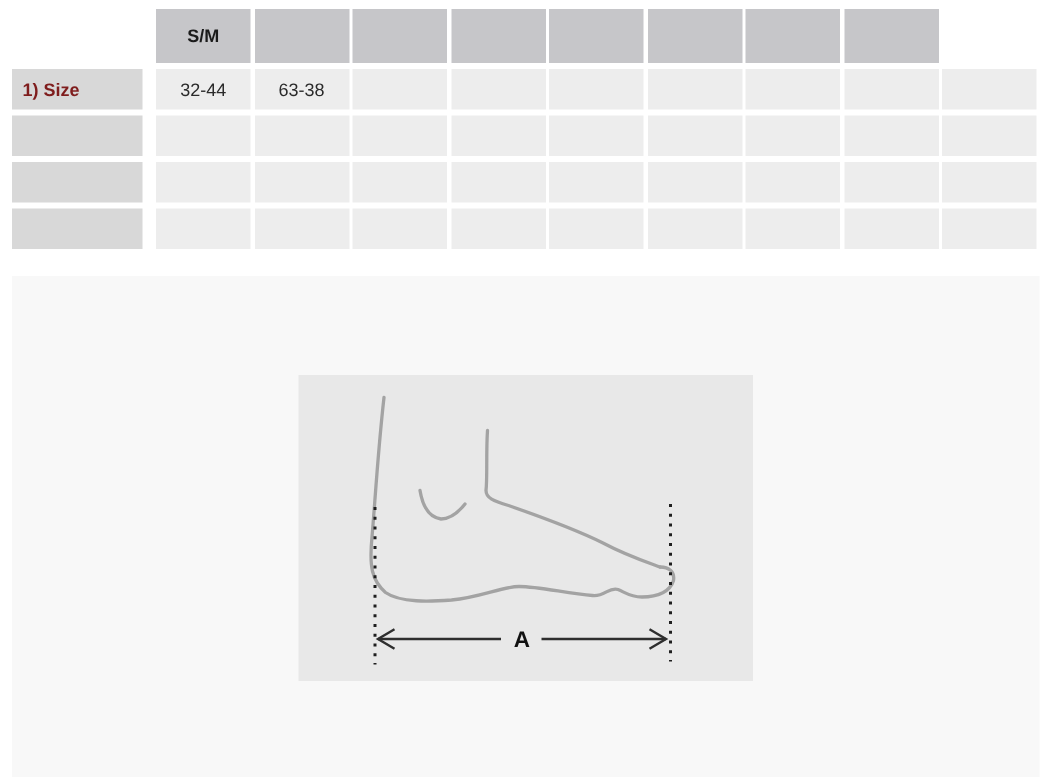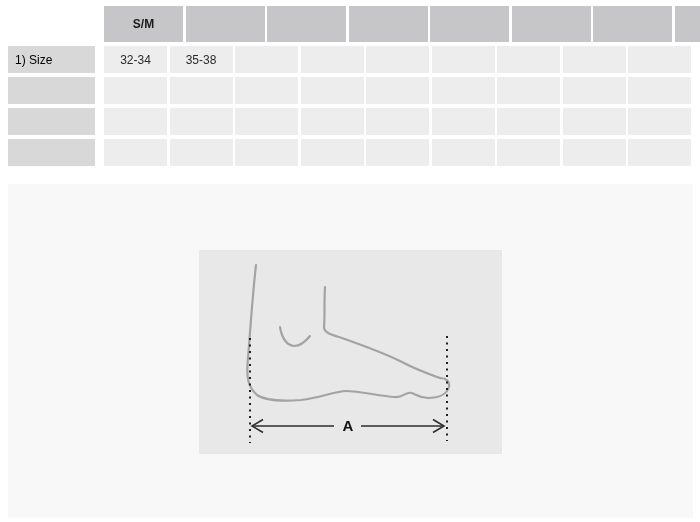--- a/index.html
+++ b/index.html
@@ -13,38 +13,38 @@
   }
 
   
   .header-row {
     position: absolute;
     left: 104px; top: 6px;
     display: flex;
     gap: 2.5px;
   }
   .header-cell {
-    width: 79px; height: 36px;
+    width: 63px; height: 36px;
     background: var(--header-cell, #c6c6c9);
     display: flex; align-items: center; justify-content: center;
     font-size: 12px; font-weight: bold; color: #1b1b1b;
   }
   .label-col {
     position: absolute;
     left: 8px; top: 46px;
     display: flex; flex-direction: column;
     gap: 4px;
   }
   .label-cell {
     width: 87px; height: 27px;
     background: var(--label-cell, #d8d8d8);
     display: flex; align-items: center;
     padding-left: 7px;
     box-sizing: border-box;
-    font-size: 12px; font-weight: normal; color: #000000;
+    font-size: 12px; font-weight: bold; color: #7f1d1d;
   }
   .data-grid {
     position: absolute;
     left: 104px; top: 46px;
     display: grid;
     grid-template-columns: repeat(9, 63px);
     column-gap: 2.5px;
     row-gap: 4px;
   }
   .data-cell {
@@ -90,22 +90,22 @@
       <div class="header-cell"></div>
       <div class="header-cell"></div>
     </div>
   <div class="label-col" id="label-col">
       <div class="label-cell">1) Size</div>
       <div class="label-cell"></div>
       <div class="label-cell"></div>
       <div class="label-cell"></div>
     </div>
   <div class="data-grid" id="data-grid">
-      <div class="data-cell">32-34</div>
-      <div class="data-cell">35-38</div>
+      <div class="data-cell">32-44</div>
+      <div class="data-cell">63-38</div>
       <div class="data-cell"></div>
       <div class="data-cell"></div>
       <div class="data-cell"></div>
       <div class="data-cell"></div>
       <div class="data-cell"></div>
       <div class="data-cell"></div>
       <div class="data-cell"></div>
       <div class="data-cell"></div>
       <div class="data-cell"></div>
       <div class="data-cell"></div>

